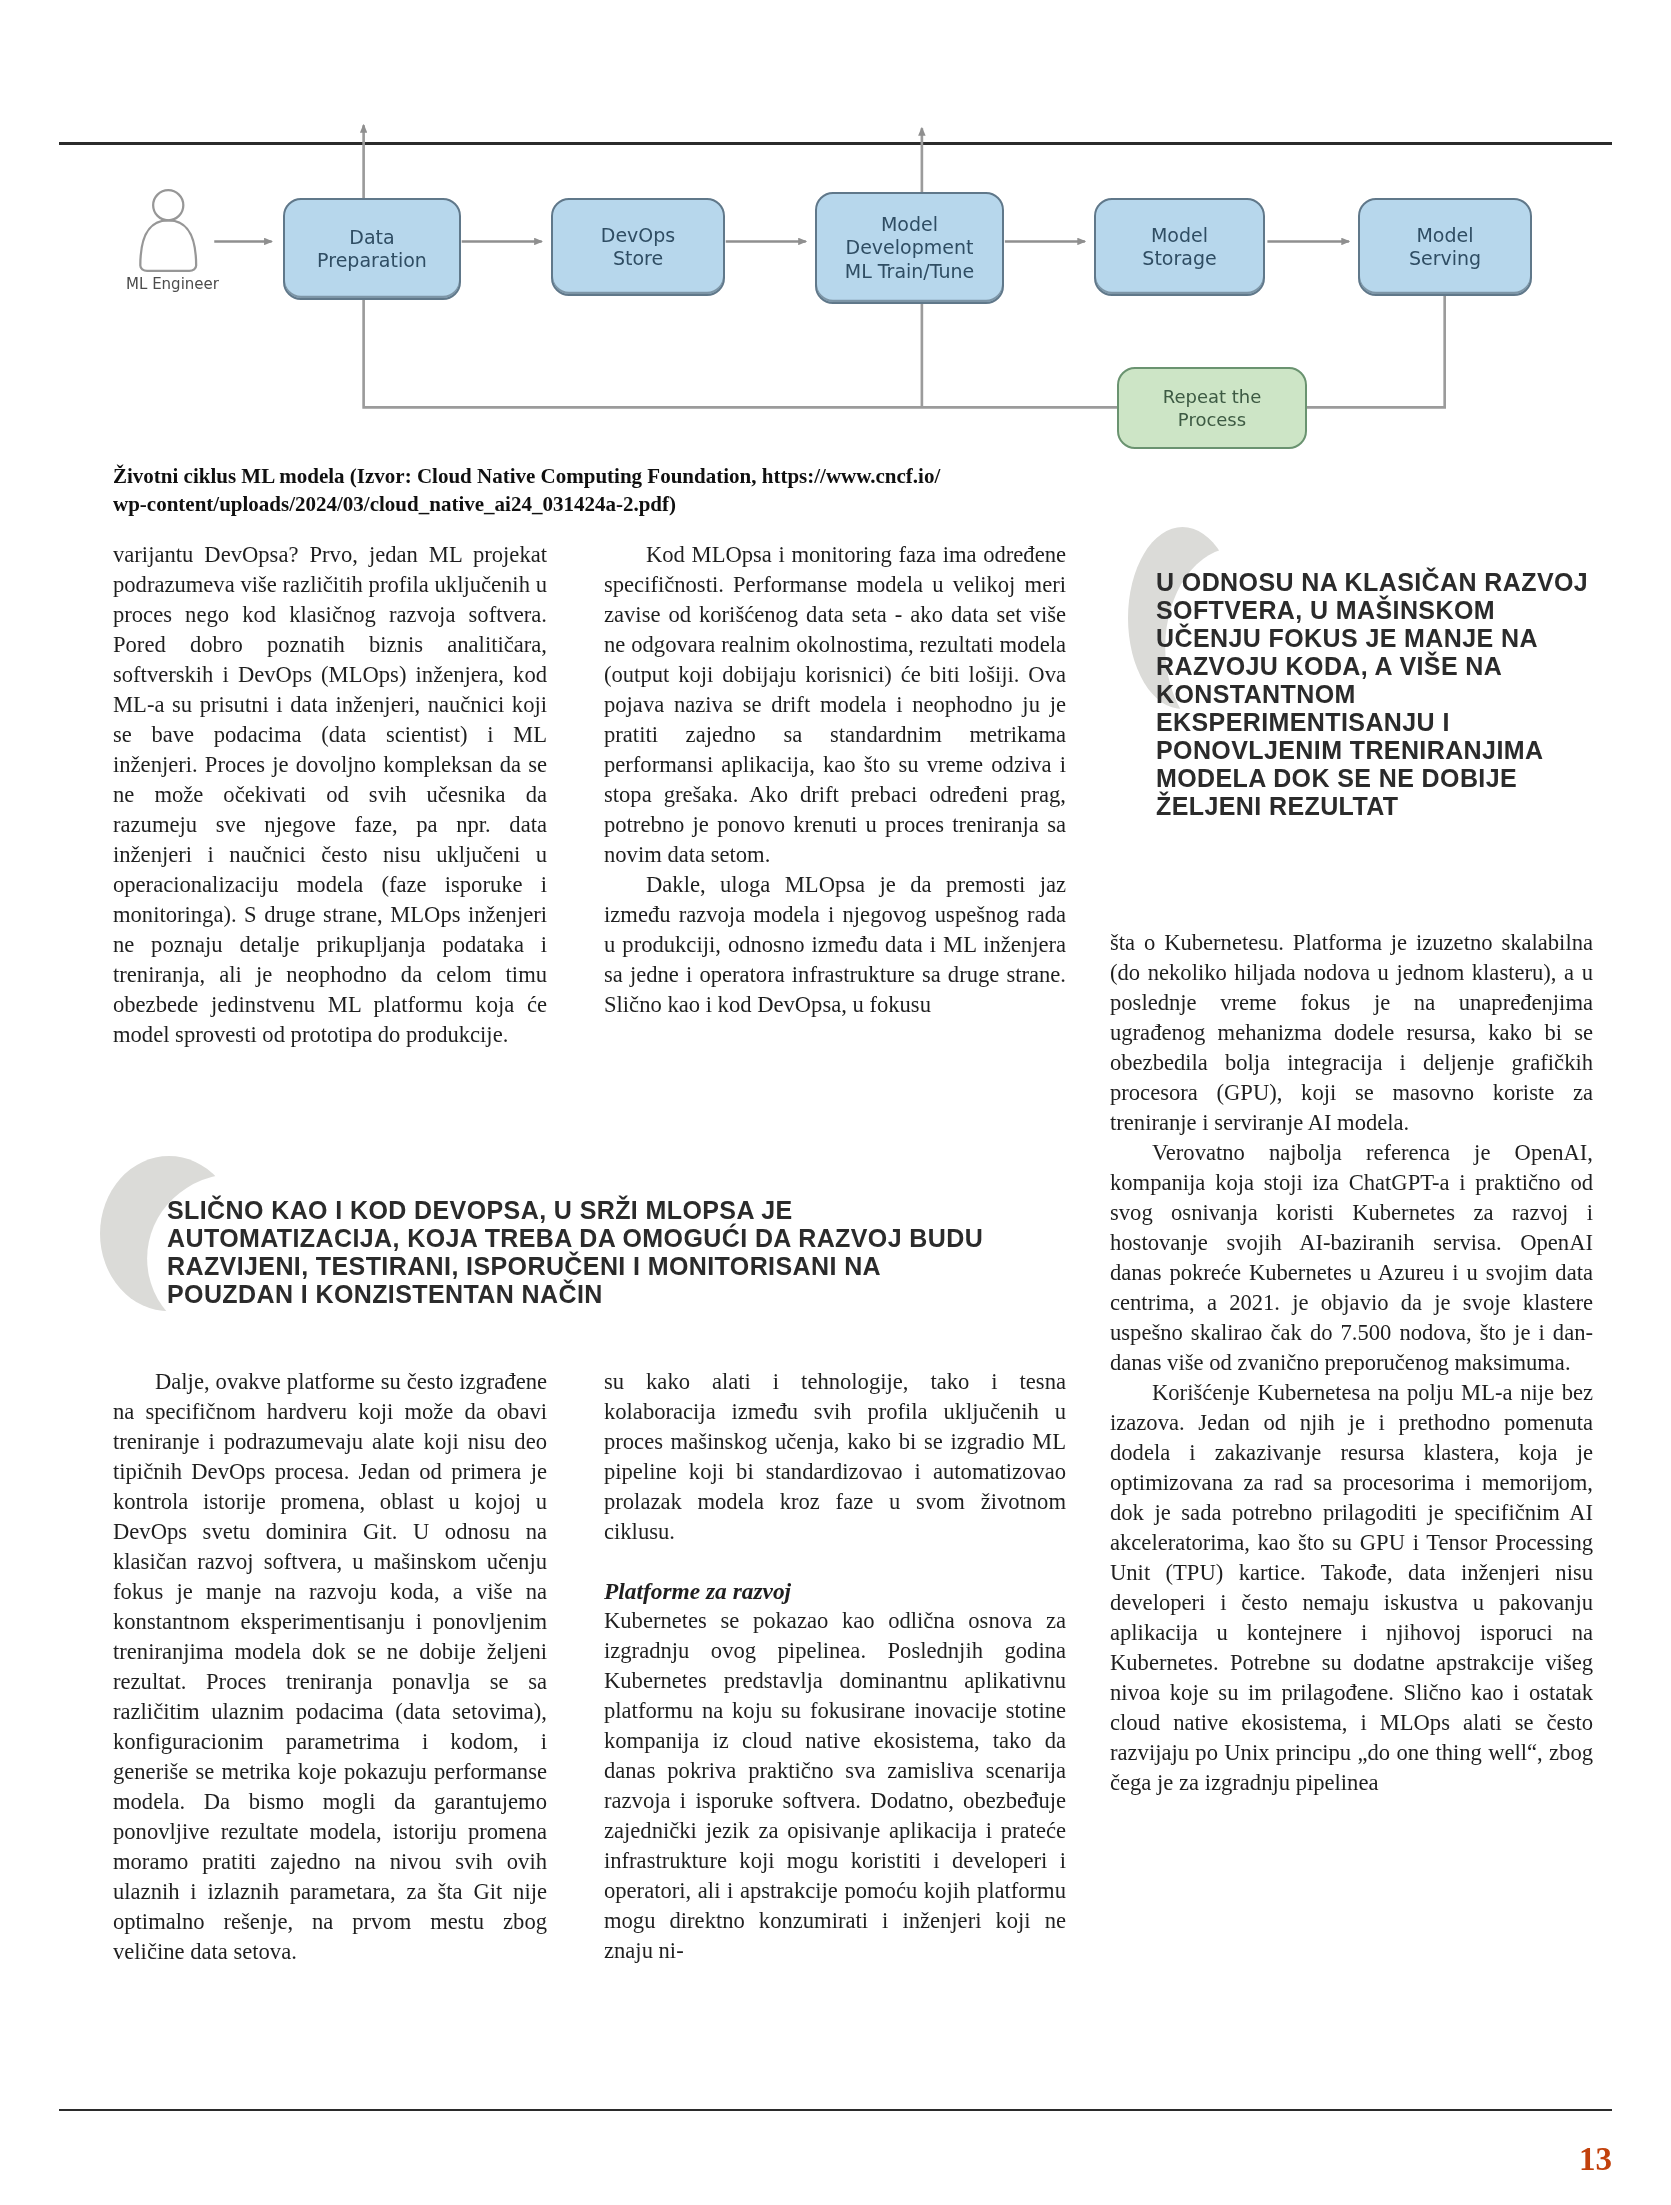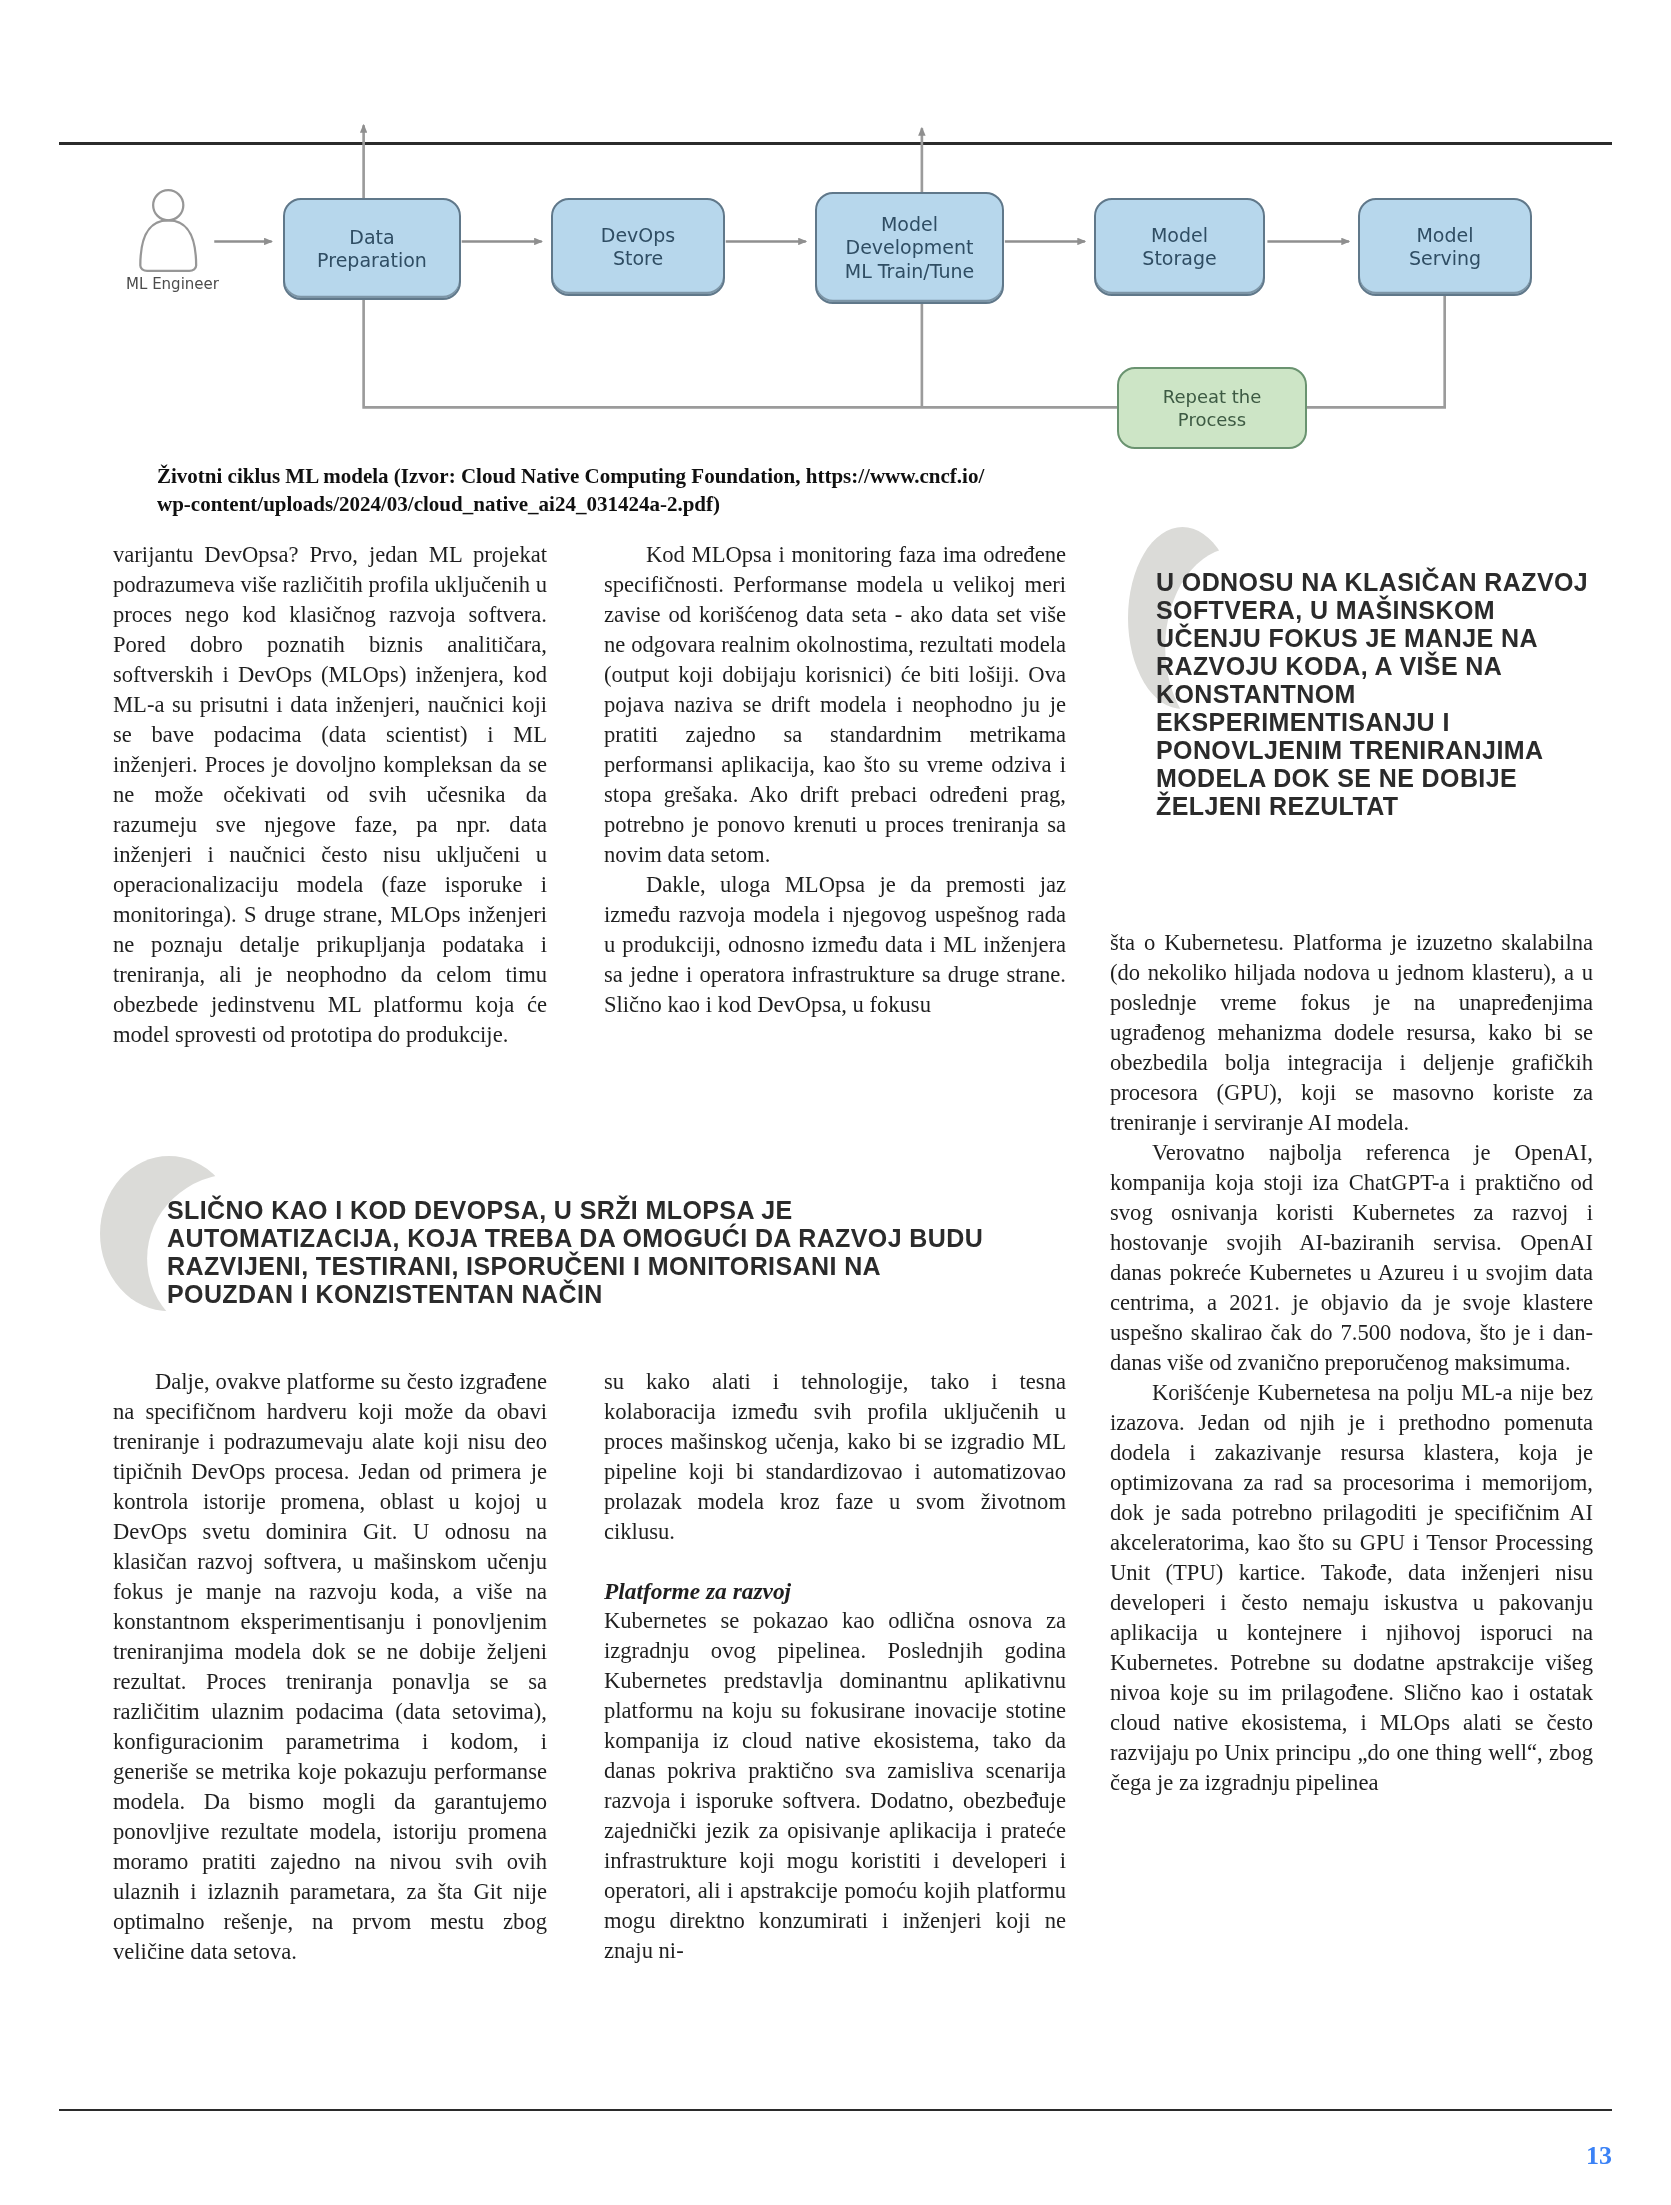--- a/index.html
+++ b/index.html
@@ -21,21 +21,21 @@
   }
   .dbox-green{background:#cde5c6;border-color:#6a9370;color:#3d5a43;box-shadow:none;}
   #actor-label{
     position:absolute;left:97px;top:275px;width:151px;text-align:center;z-index:2;
     font-family:"DejaVu Sans", sans-serif;font-size:15px;color:#4c4c4c;
   }
 
   
   .caption{
     position:absolute;left:113px;top:462px;z-index:2;
-    font-weight:bold;font-size:21px;line-height:28px;color:#101010;margin-left:44px;
+    font-weight:bold;font-size:21px;line-height:28px;color:#101010;
   }
 
   
   .body-col{
     position:absolute;font-size:22.6px;line-height:30px;text-align:justify;
     color:#1f1f1f;z-index:2;
   }
   .body-col p{margin:0;}
   .indent{text-indent:42px;}
   #col1-part1{left:113px;top:540px;width:434px;}
@@ -56,21 +56,21 @@
   }
   #quote-1{left:1156px;top:568px;width:438px;}
   #quote-2{left:167px;top:1196px;width:845px;}
   .moon{position:absolute;z-index:0;}
   #moon-1{left:1128px;top:527px;width:113px;height:190px;}
   #moon-2{left:100px;top:1156px;width:143px;height:162px;}
 
   
   #page-number{
     position:absolute;left:1524px;top:2141px;width:88px;text-align:right;z-index:2;
-    font-weight:bold;font-size:26px;color:#3b82f6;
+    font-weight:bold;font-size:33px;color:#c2410c;
   }
 </style>
 </head>
 <body>
 
 <div class="rule" id="rule-top"></div>
 
 <svg id="diagram-svg" viewBox="0 0 2215 660">
   <defs>
     <marker id="ah" markerWidth="12" markerHeight="10" refX="10" refY="5" orient="auto" markerUnits="userSpaceOnUse">

